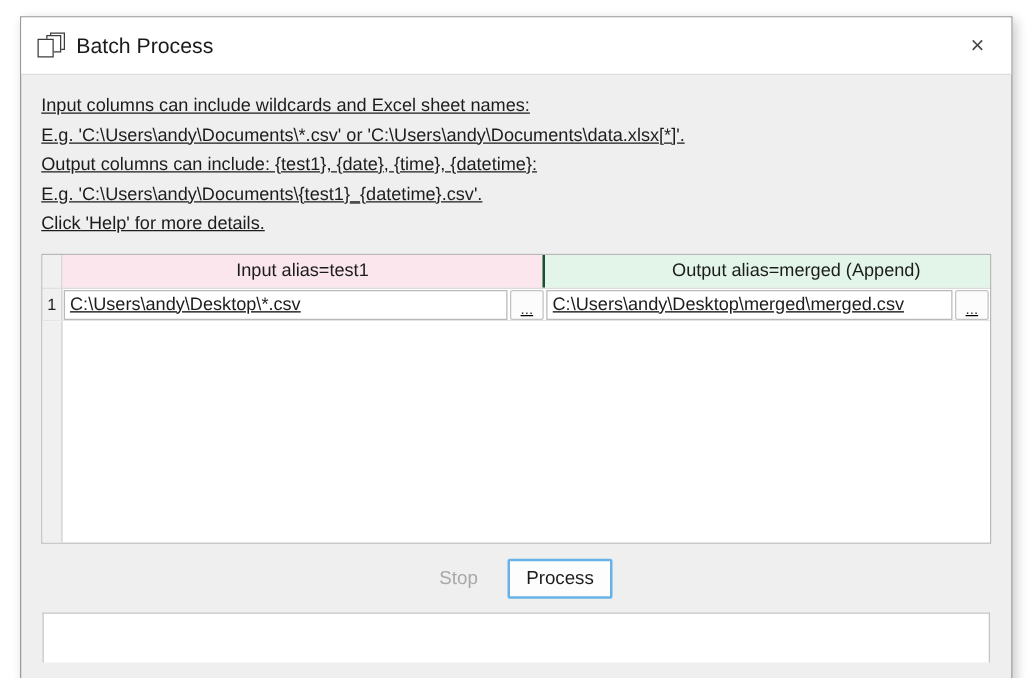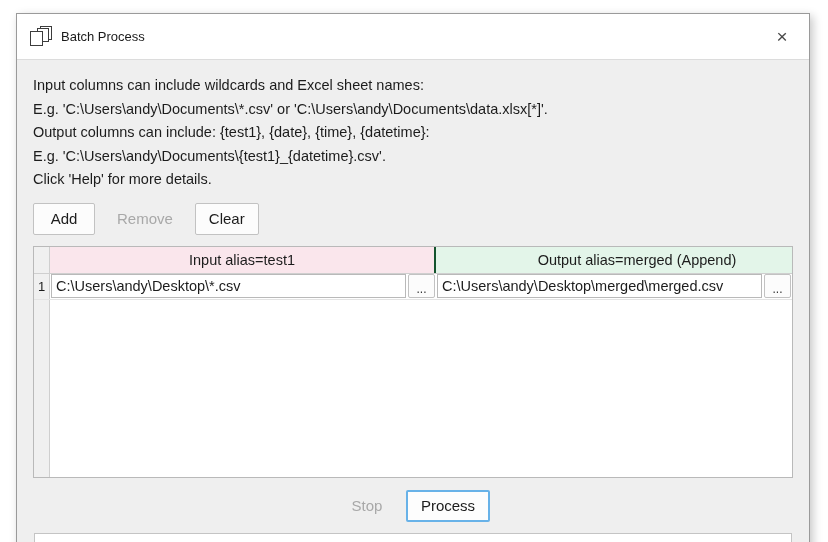--- a/index.html
+++ b/index.html
@@ -50,21 +50,21 @@
     position: absolute;
     display: block;
     box-sizing: border-box;
     border: 1.6px solid #3c3c3c;
     background: #ffffff;
   }
   .title-icon i.s1 { width: 12px; height: 14px; right: 0px;  top: 0px; }
   .title-icon i.s2 { width: 12px; height: 14px; right: 3px;  top: 2px; }
   .title-icon i.s3 { width: 13px; height: 15px; left: 0px;   top: 5px; }
   .title-text {
-    font-size: 13px;
+    font-size: 17px;
     color: #1a1a1a;
     flex: 1 1 auto;
   }
   .close-btn {
     width: 34px;
     height: 34px;
     display: flex;
     align-items: center;
     justify-content: center;
     color: #4a4a4a;
@@ -82,20 +82,21 @@
     display: flex;
     flex-direction: column;
     overflow: hidden;
   }
 
   .help-lines {
     font-size: 14.5px;
     color: #1c1c1c;
     line-height: 23.5px;
     margin-bottom: 11px;
+    text-decoration: underline;
   }
 
   
   .btn-row {
     display: flex;
     gap: 8px;
     margin-bottom: 11px;
   }
   .btn {
     min-width: 62px;
@@ -172,23 +173,24 @@
     border-right: 1px solid #cfcfcf;
     font-size: 13px;
     color: #1c1c1c;
     display: flex;
     align-items: center;
     justify-content: center;
     box-sizing: border-box;
   }
   .cell {
     display: flex;
-    align-items: flex-end;
-    box-sizing: border-box;
-    overflow: hidden;
+    align-items: flex-start;
+    box-sizing: border-box;
+    overflow: hidden;
+    text-decoration: underline;
   }
   .cell.input-col  { flex: 0 0 386px; }
   .cell.output-col { flex: 1 1 auto; }
   .cell-input {
     flex: 1 1 auto;
     height: 24px;
     margin: 1px 0 1px 1px;
     border: 1px solid #b9b9b9;
     background: #ffffff;
     font-size: 14.5px;
@@ -266,25 +268,20 @@
   <div class="body">
 
     <div class="help-lines">
       <div>Input columns can include wildcards and Excel sheet names:</div>
       <div>E.g. 'C:\Users\andy\Documents\*.csv' or 'C:\Users\andy\Documents\data.xlsx[*]'.</div>
       <div>Output columns can include: {test1}, {date}, {time}, {datetime}:</div>
       <div>E.g. 'C:\Users\andy\Documents\{test1}_{datetime}.csv'.</div>
       <div>Click 'Help' for more details.</div>
     </div>
 
-    <div class="btn-row">
-      <button class="btn">Add</button>
-      <button class="btn disabled">Remove</button>
-      <button class="btn">Clear</button>
-    </div>
 
     <div class="table-wrap">
 
       <div class="thead">
         <div class="corner-cell"></div>
         <div class="th input-col">Input alias=test1</div>
         <div class="th output-col">Output alias=merged (Append)</div>
       </div>
 
       <div class="trow">

